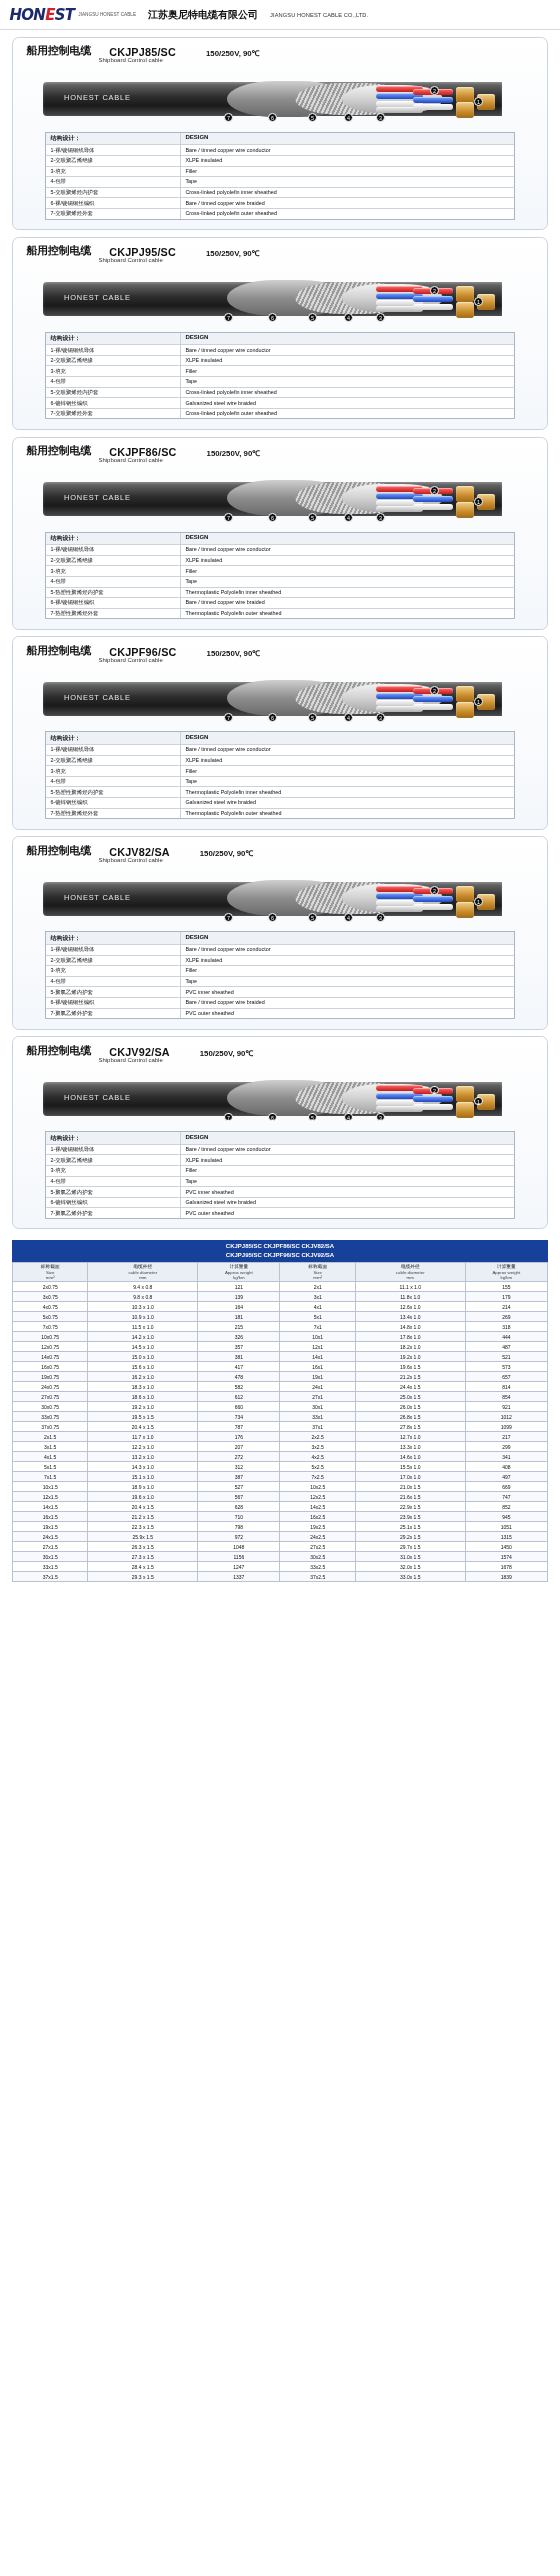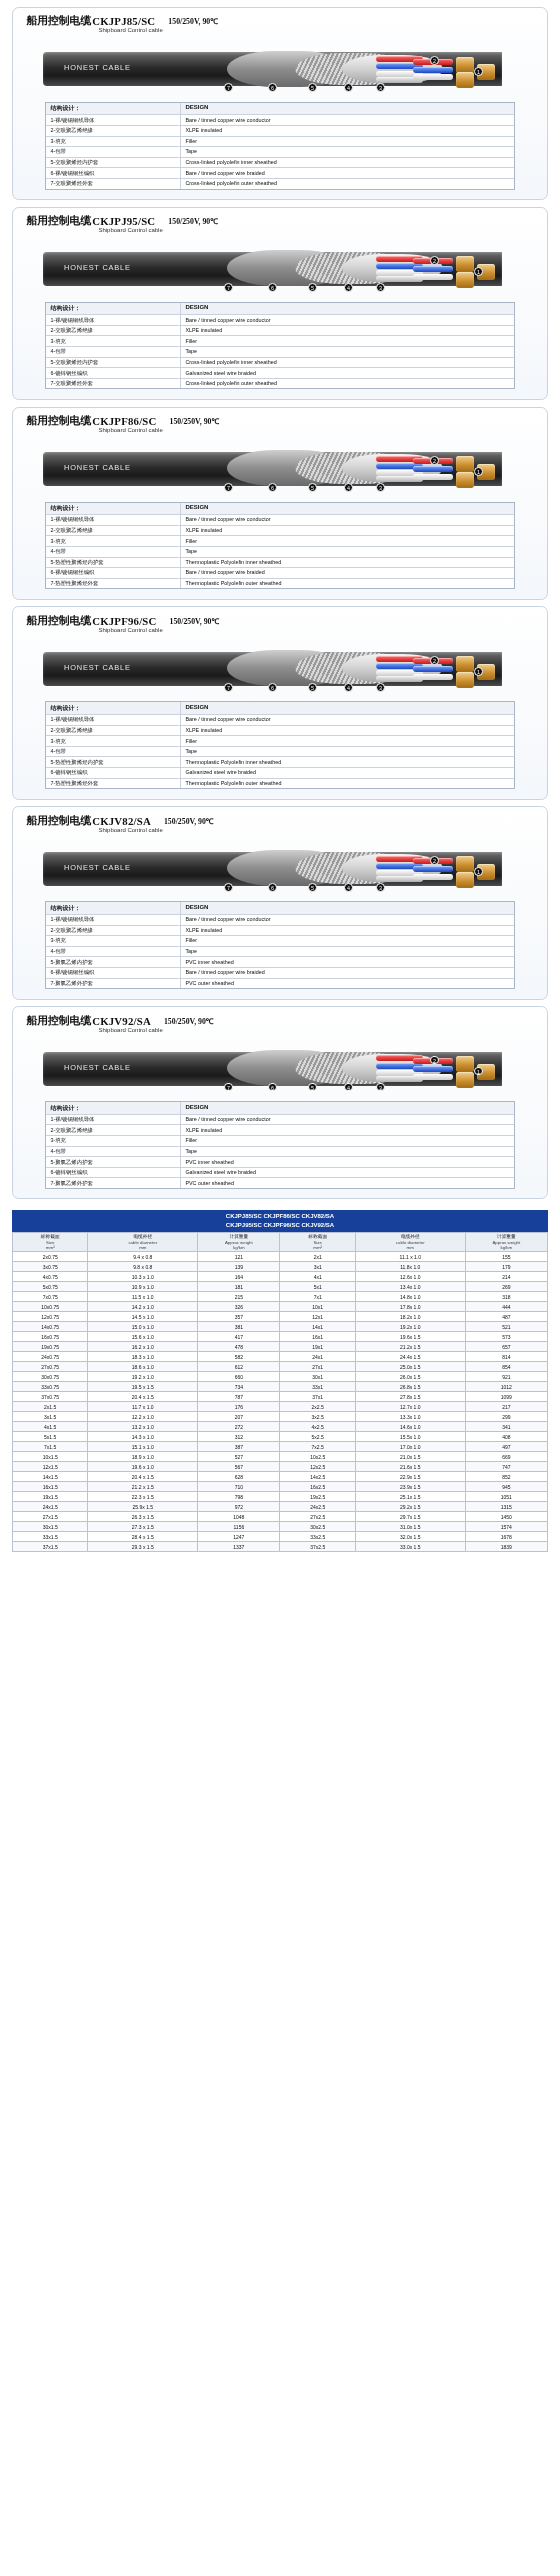--- a/index.html
+++ b/index.html
@@ -49,24 +49,23 @@
   
   .card {
     margin: 6.7px 12px 0 12px;
     border: 0.7px solid #c9d4e2;
     border-radius: 6.7px;
     background: linear-gradient(#ffffff, #f4f7fb);
     padding: 6.7px 9.4px 9.4px 9.4px;
   }
   .card-title-row {
     display: flex;
-    align-items: center;
-    gap: 1px;
+    align-items: flex-end;
+    gap: 18px;
     padding-left: 4px;
-    font-family: Liberation Serif, serif;
   }
   .title-cn {
     font-size: 10.8px;
     font-weight: bold;
     color: #111;
   }
   .title-model {
     font-size: 10.8px;
     font-weight: bold;
     color: #111;
@@ -202,20 +201,28 @@
   table.spec tr:nth-child(even) td { background: #f7f9fc; }
   .col-a { width: 11%; }
   .col-b { width: 16%; }
   .col-c { width: 12%; }
 </style>
 </head>
 <body>
 
 <div class="page">
 
+  <div class="header">
+    <div class="logo-wrap">
+      <div class="logo-mark">HON<span class="red">E</span>ST</div>
+      <div class="logo-sub">JIANGSU HONEST CABLE</div>
+    </div>
+    <div class="company-cn">江苏奥尼特电缆有限公司</div>
+    <div class="company-en">JIANGSU HONEST CABLE CO.,LTD.</div>
+  </div>
 
   <div id="products">
       <div class="card">
         <div class="card-title-row">
           <span class="title-cn">船用控制电缆</span>
           <span class="title-model">CKJPJ85/SC</span>
           <span class="title-spec">150/250V, 90℃</span>
         </div>
         <div class="title-en">Shipboard Control cable</div>
         <div class="cable-img">

